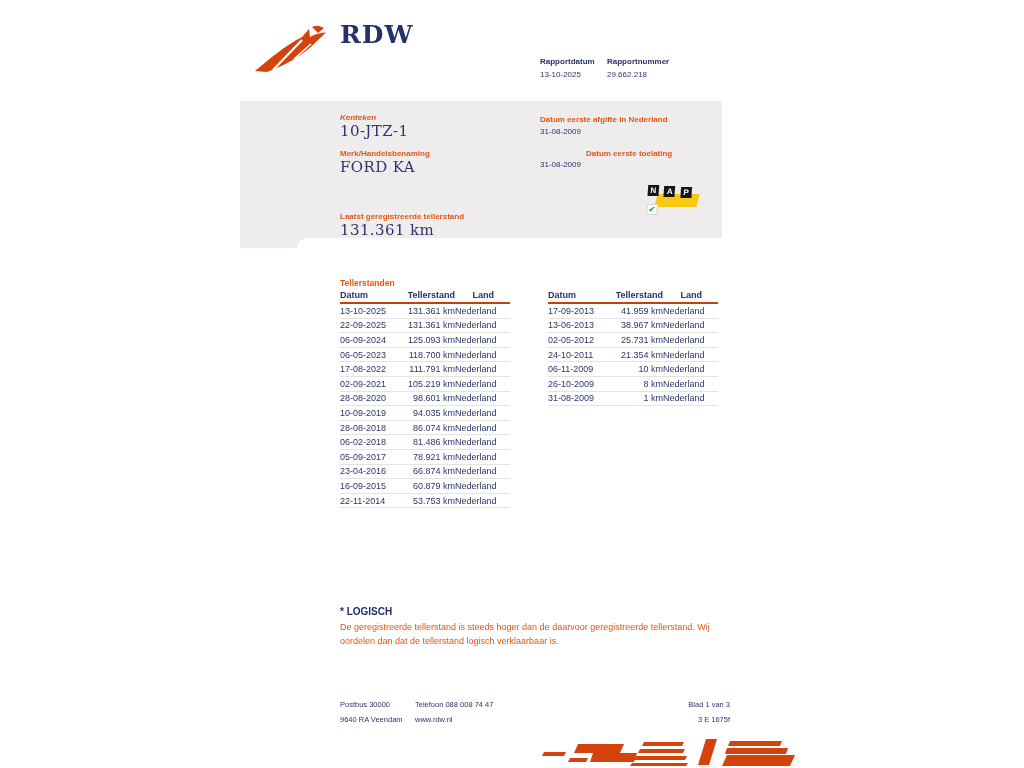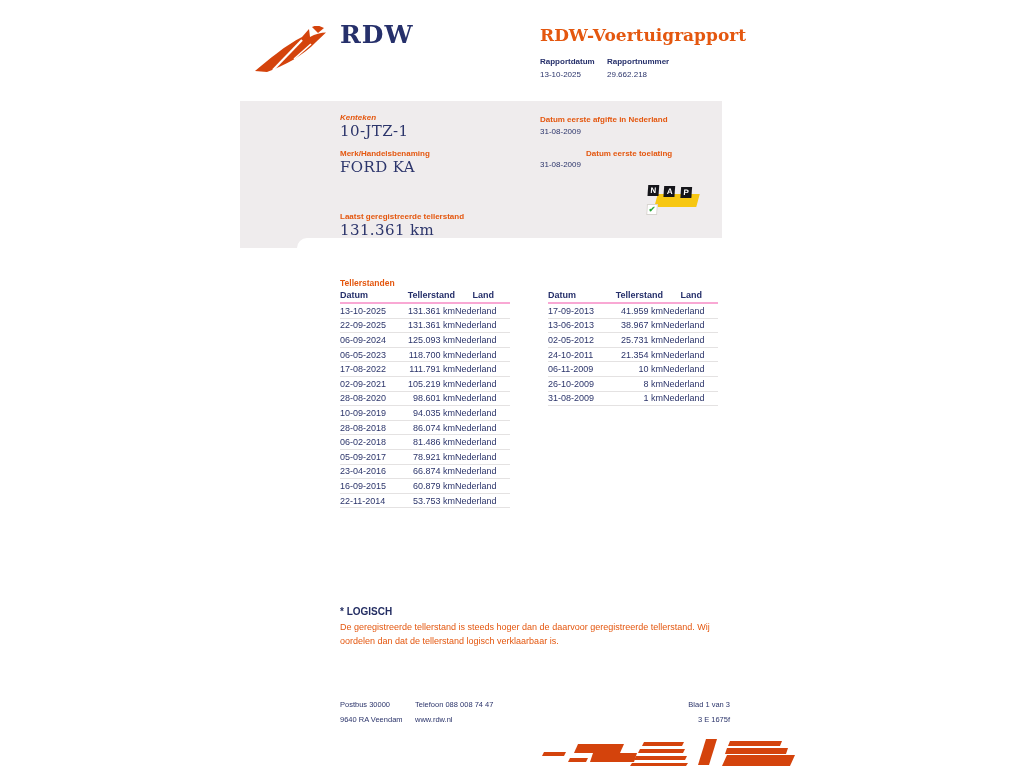--- a/index.html
+++ b/index.html
@@ -40,21 +40,21 @@
   .nap-tile.black { background:#15151a; color:#fff; }
   .nap-tile.t1 { top:1px; } .nap-tile.t2 { top:2px; }
   .nap-tile.check { background:#fff; color:#27a737; border:1px solid #d7d3cf; line-height:9px; top:1px; }
 
   
   .tables-heading { position:absolute; left:340px; top:278px; font-size:8.5px;
                     font-weight:bold; color:#e4570f; }
   .mtable { position:absolute; top:290px; width:170px; font-size:9px; color:#2c356b; }
   .mtable.left { left:340px; } .mtable.right { left:548px; }
   .thead { display:flex; height:14px; align-items:center; padding-bottom:2px;
-           border-bottom:2px solid #f9a8d4; font-weight:bold; color:#26306b; }
+           border-bottom:2px solid #c2410c; font-weight:bold; color:#26306b; }
   .trow { display:flex; height:14.6px; align-items:center; border-bottom:1px solid #e4e2e2; }
   .tcell { display:block; }
   .tcell.c0 { width:60px; text-align:left; }
   .tcell.c1 { width:55px; text-align:right; }
   .tcell.c2 { width:39px; text-align:right; }
 
   
   .footnote-title { position:absolute; left:340px; top:606px; font-size:10px;
                     font-weight:bold; color:#232d62; }
   .footnote-text { position:absolute; left:340px; top:621px; width:398px; font-size:9px;
@@ -74,21 +74,20 @@
 <div class="page">
 
   <svg class="feather-svg" viewBox="0 0 80 48">
     <path fill="#d4430c" d="M3,45 C16,34 34,19 50,11 L57,3 L58,11 C63,8 69,6.5 74,6.5 L64,16 C52,29 32,40 15,46 Z"></path>
     <polygon fill="#d4430c" points="60,1 66,7 72,2 65,-1"></polygon>
     <line x1="21" y1="44" x2="50" y2="14" stroke="#fff" stroke-width="2.2"></line>
     <line x1="42" y1="33" x2="59" y2="18" stroke="#fff" stroke-width="1.6"></line>
   </svg>
   <div class="rdw-wordmark">RDW</div>
 
-  <div class="doc-title">RDW-Voertuigrapport</div>
 
   <div class="meta-col c1">
     <div class="meta-label">Rapportdatum</div>
     <div class="meta-value">13-10-2025</div>
   </div>
   <div class="meta-col c2">
     <div class="meta-label">Rapportnummer</div>
     <div class="meta-value">29.662.218</div>
   </div>
 

